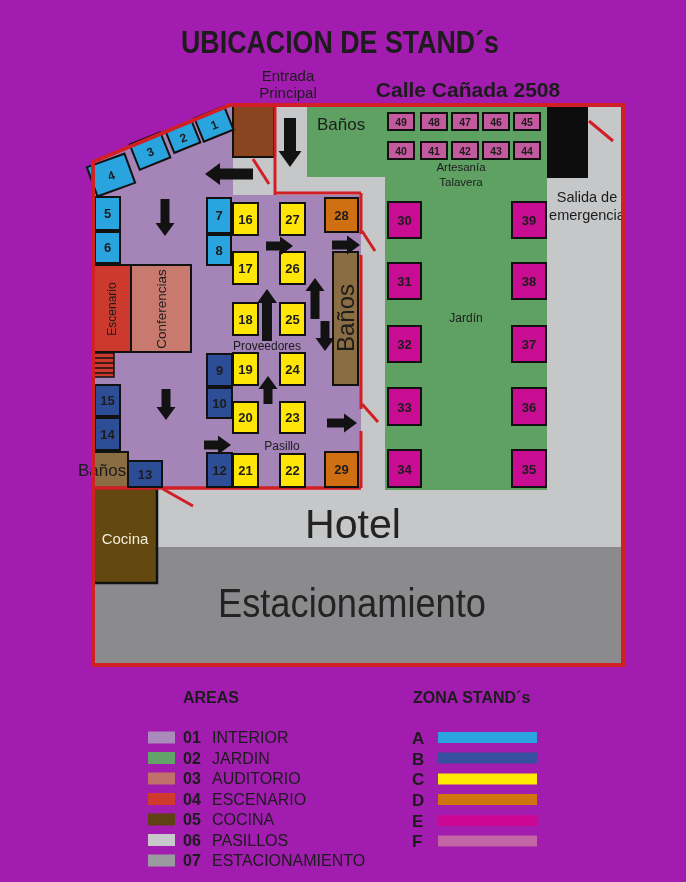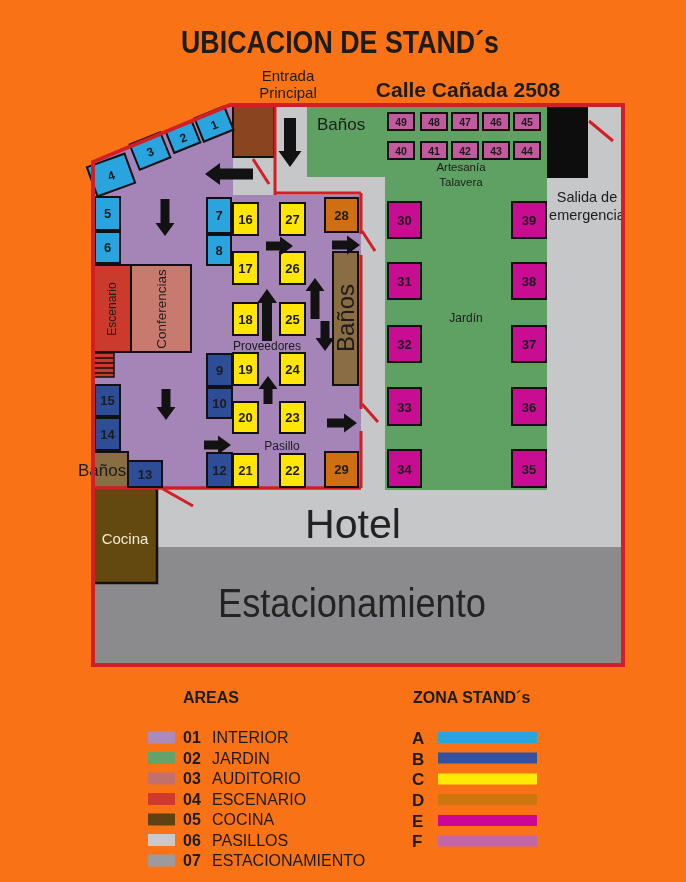--- a/index.html
+++ b/index.html
@@ -1,16 +1,16 @@
 <!DOCTYPE html>
 <html><head>
 <meta charset="utf-8">
 <style>
   html,body{margin:0;padding:0;background:#ffffff;}
-  .stage{position:relative;width:686px;height:882px;background:#f97316;overflow:hidden;}
+  .stage{position:relative;width:686px;height:882px;background:#a21caf;overflow:hidden;}
   svg{display:block;}
   text{font-family:"Liberation Sans","DejaVu Sans",sans-serif;fill:#1c1c1c;}
   .t-title{font-size:31px;font-weight:600;letter-spacing:0px;}
   .t-entrada{font-size:15px;}
   .t-calle{font-size:21px;font-weight:600;}
   .t-room{font-size:17px;}
   .t-room-sm{font-size:12px;}
   .t-room-xs{font-size:11.5px;}
   .t-salida{font-size:14.5px;}
   .t-banos-rot{font-size:24px;}

